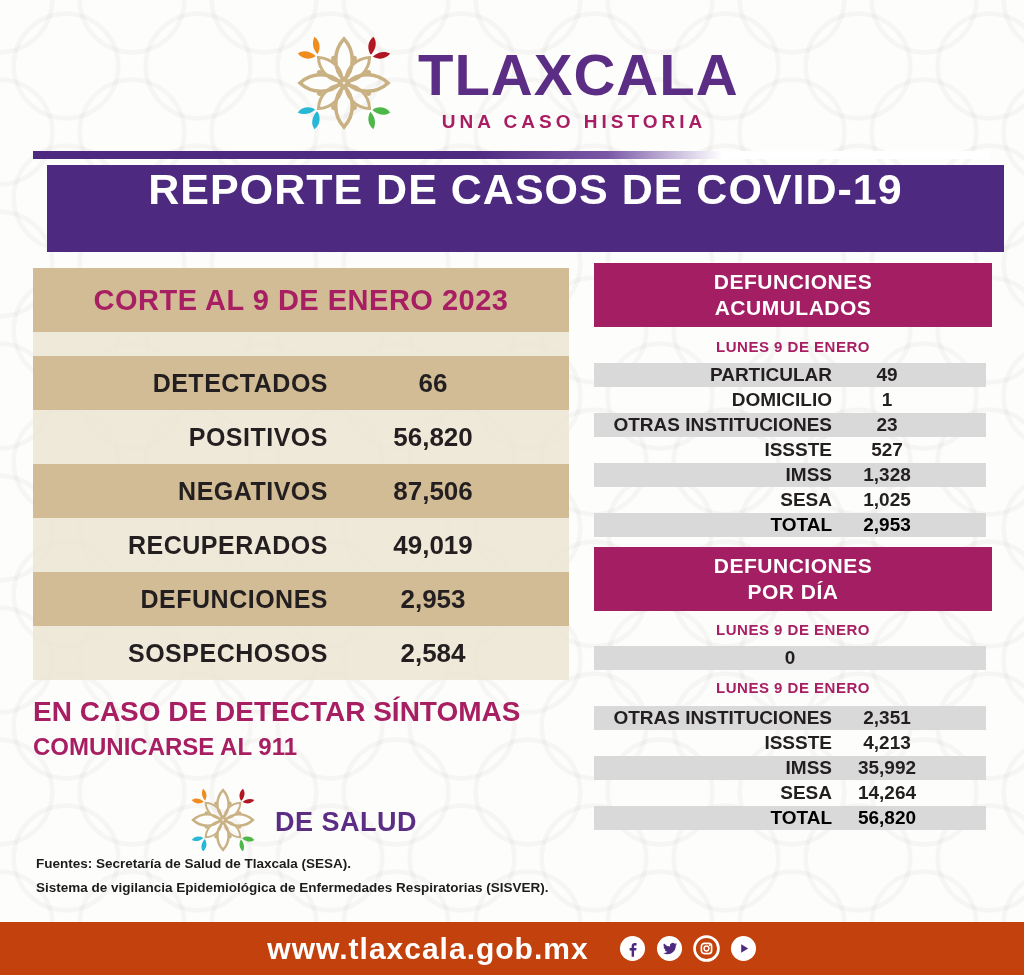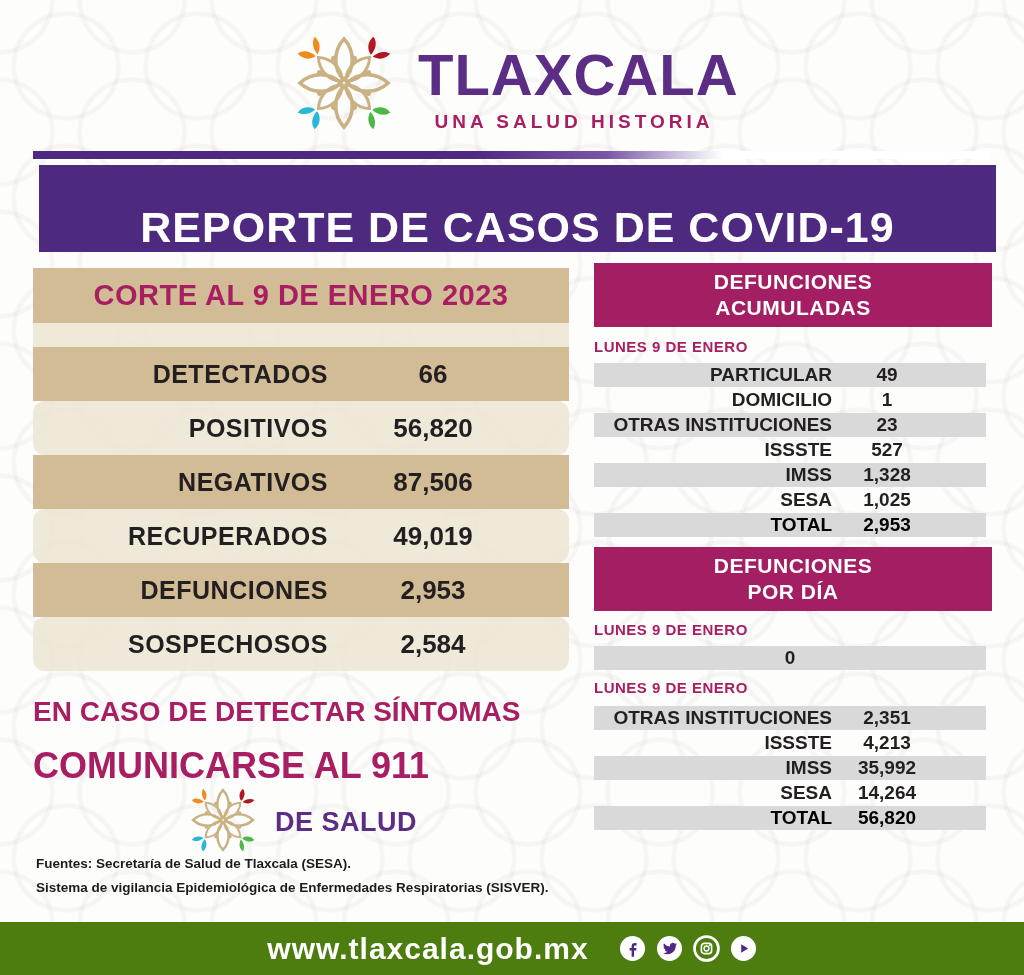--- a/index.html
+++ b/index.html
@@ -28,76 +28,76 @@
     margin-top:7px; font-size:19px; font-weight:bold; color:#a81e62;
     letter-spacing:4px; white-space:nowrap;
   }
 
   .thin-line{
     left:33px; top:151px; width:957px; height:8px;
     background:linear-gradient(to right,#4d2a80 0%,#4d2a80 46%,#7a57a5 60%,#c8bcdc 67%,#ffffff 72%,#ffffff 100%);
   }
 
   .banner{
-    left:39px; top:165px; width:957px; height:87px; background:#4d2a80;
-    display:flex; align-items:flex-end; justify-content:center;
+    left:47px; top:165px; width:957px; height:87px; background:#4d2a80;
+    display:flex; align-items:flex-start; justify-content:center;
   }
   .banner-title{
     color:#ffffff; font-size:43px; font-weight:bold; letter-spacing:1px; white-space:nowrap;
   }
 
   
   .summary{ left:33px; top:268px; width:536px; }
   .summary-header{
-    height:55px; background:#d2bc95; display:flex; align-items:center; justify-content:center;
+    height:64px; background:#d2bc95; display:flex; align-items:center; justify-content:center;
   }
   .summary-title{ color:#a81e62; font-size:29px; font-weight:bold; letter-spacing:0.5px; }
   .summary-spacer{ height:24px; background:rgba(236,229,211,0.85); }
   .s-row{ height:54px; display:flex; align-items:center; }
   .s-row.tan{ background:#d2bc95; }
-  .s-row.cream{ background:rgba(236,229,211,0.85);border-radius:12px; }
+  .s-row.cream{ background:rgba(236,229,211,0.85); }
   .s-label{ width:295px; text-align:right; font-size:25px; font-weight:bold; color:#231f20; letter-spacing:0.5px; }
   .s-value{ width:210px; text-align:center; font-size:26px; font-weight:bold; color:#231f20; }
 
   
   .right-col{ left:594px; top:263px; width:398px; }
   .panel-header{
     background:#a31e62; color:#fff; text-align:center;
     display:flex; flex-direction:column; justify-content:center;
     height:64px; line-height:26px; font-size:21px; font-weight:bold; letter-spacing:0.5px;
   }
   .panel-header.tall{ height:70px; }
   .date-label{
-    color:#a81e62; font-size:15px; font-weight:bold; letter-spacing:0.5px;
+    text-align:center; color:#a81e62; font-size:15px; font-weight:bold; letter-spacing:0.5px;
   }
   .r-rows{ display:flex; flex-direction:column; gap:1px; }
   .r-row{ height:24px; display:flex; align-items:center; width:392px; }
   .r-row.gray{ background:#d9d9d9; }
   .r-label{ width:238px; text-align:right; font-size:19px; font-weight:bold; color:#231f20; }
   .r-value{ width:110px; text-align:center; font-size:19px; font-weight:bold; color:#231f20; }
   .r-row.total .r-label, .r-row.total .r-value{ color:#000000; }
   .zero-row{ height:24px; width:392px; background:#d9d9d9; display:flex; align-items:center; justify-content:center;
     font-size:19px; font-weight:bold; color:#231f20; }
   .mt11{ margin-top:11px; } .mt10{ margin-top:10px; } .mt9{ margin-top:9px; }
   .mt8{ margin-top:8px; } .mt6{ margin-top:6px; }
 
   
   .advisory{ left:33px; top:696px; width:536px; }
   .advisory-line1{ color:#a81e62; font-size:28px; font-weight:bold; white-space:nowrap; }
-  .advisory-line2{ color:#a81e62; font-size:36px; font-weight:bold; margin-top:17px; white-space:nowrap; }
+  .advisory-line2{ color:#a81e62; font-size:24px; font-weight:bold; margin-top:5px; white-space:nowrap; }
 
   .ministry{ left:33px; top:778px; width:536px; display:flex; align-items:center; justify-content:center; gap:14px; }
   .ministry-text{ text-align:left; color:#5b2d84; font-size:27px; font-weight:bold; line-height:30px; letter-spacing:0.5px; }
 
   .sources{ left:36px; top:856px; width:580px; color:#1d1c1a; font-size:13.5px; font-weight:bold; }
   .sources-line2{ margin-top:9px; }
 
   
   .footer{
-    left:0; top:922px; width:1024px; height:53px; background:#4d7c0f;
+    left:0; top:922px; width:1024px; height:53px; background:#c2410c;
     display:flex; align-items:center; justify-content:center; gap:30px;
   }
   .footer-url{ color:#fff; font-size:30px; font-weight:bold; letter-spacing:1px; white-space:nowrap; }
   .social{ display:flex; gap:10px; align-items:center; }
   .social svg{ display:block; }
 </style>
 </head>
 <body>
 
 <svg width="0" height="0" style="position:absolute">
@@ -133,21 +133,21 @@
   </defs>
 </svg>
 
 <div class="abs brand-flower">
   <svg width="112" height="122" viewBox="-66 -68 132 136">
       <use href="#flower"></use>
     </svg>
 </div>
 <div class="abs brand-text">
   <div class="brand-name">TLAXCALA</div>
-  <div class="brand-tagline">UNA SALUD HISTORIA</div>
+  <div class="brand-tagline">UNA CASO HISTORIA</div>
 </div>
 
 <div class="abs thin-line"></div>
 
 <div class="abs banner">
   <div class="banner-title">REPORTE DE CASOS DE COVID-19</div>
 </div>
 
 <div class="abs summary">
   <div class="summary-header">
@@ -177,21 +177,21 @@
   <div class="s-row cream">
     <div class="s-label">SOSPECHOSOS</div>
     <div class="s-value">2,584</div>
   </div>
 </div>
 
 <div class="abs right-col">
 
   <div class="panel-header">
     <span>DEFUNCIONES</span>
-    <span>ACUMULADAS</span>
+    <span>ACUMULADOS</span>
   </div>
   <div class="date-label mt11">LUNES 9 DE ENERO</div>
   <div class="r-rows mt8">
     <div class="r-row gray">
       <div class="r-label">PARTICULAR</div>
       <div class="r-value">49</div>
     </div>
     <div class="r-row">
       <div class="r-label">DOMICILIO</div>
       <div class="r-value">1</div>

